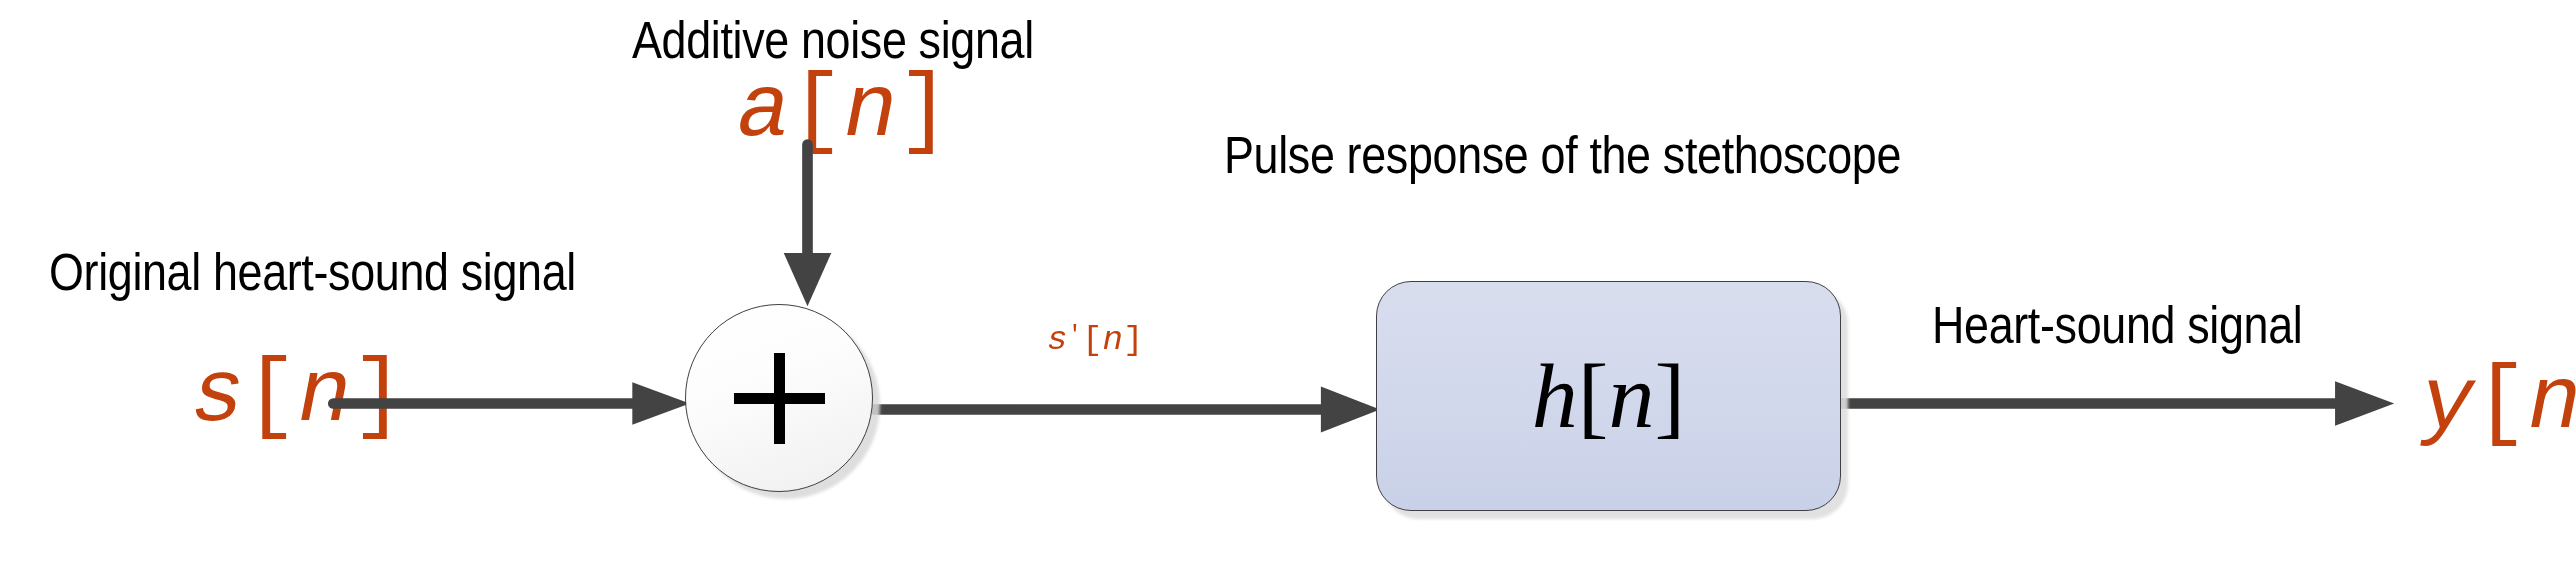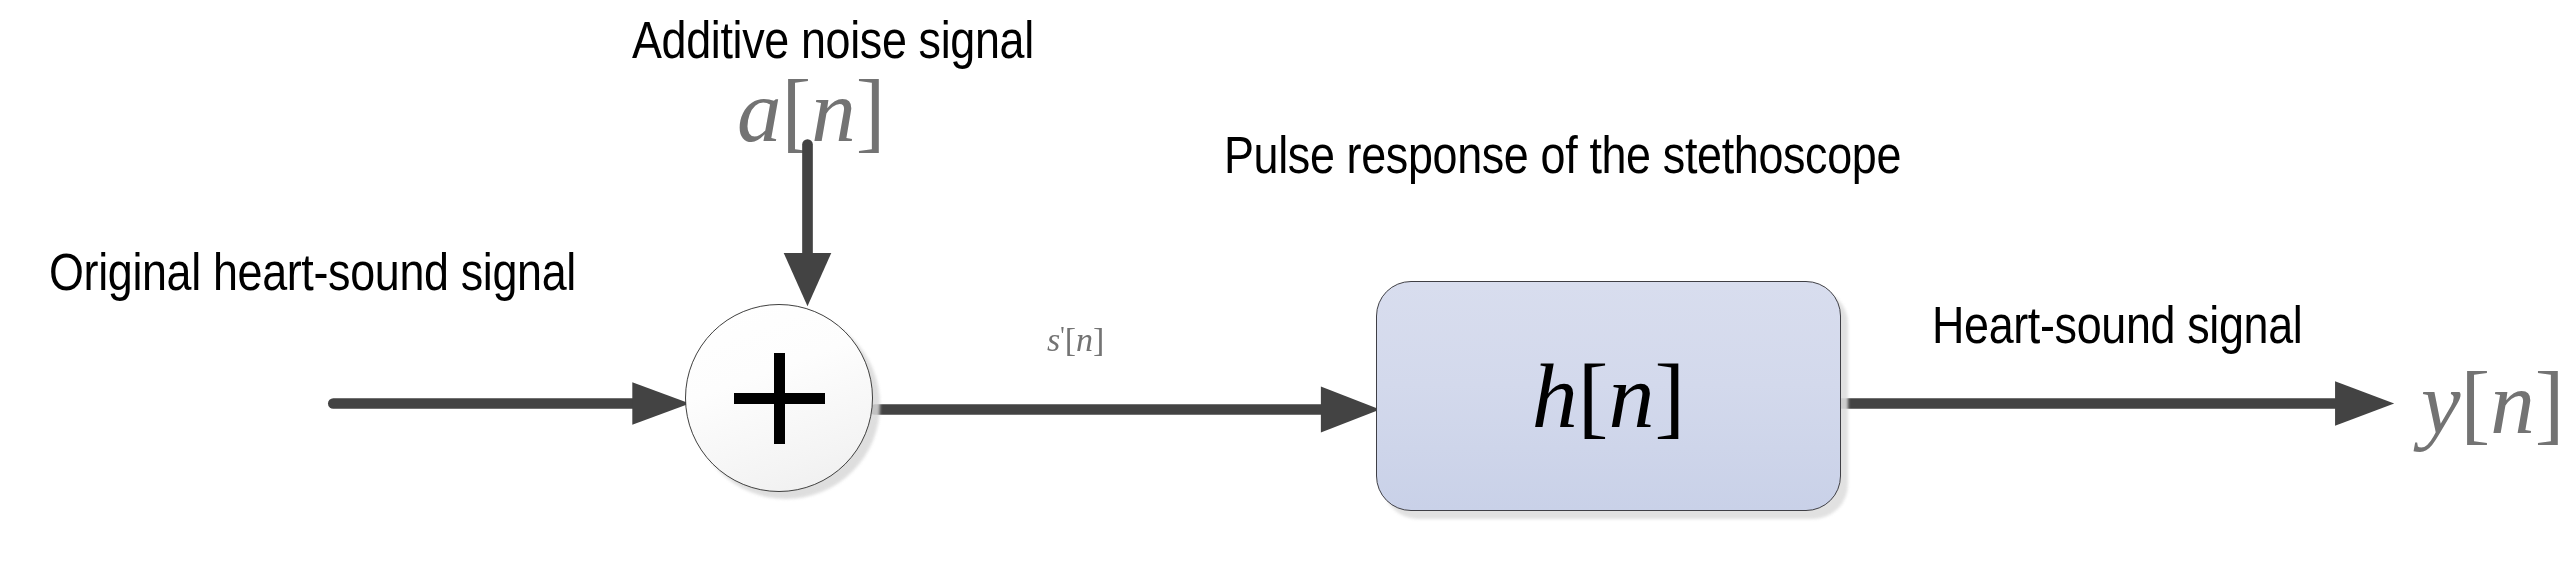--- a/index.html
+++ b/index.html
@@ -29,23 +29,23 @@
     color: #000000;
     white-space: nowrap;
     letter-spacing: -0.4px;
     transform: scaleX(0.88);
     line-height: 1;
   }
 
   
   .math {
     position: absolute;
-    font-family: Liberation Serif, serif;
+    font-family: Liberation Mono, monospace;
     font-style: italic;
-    color: #737373;
+    color: #c2410c;
     white-space: nowrap;
     line-height: 1;
   }
   .math-big   { font-size: 89px; }
   .math-small { font-size: 34px; }
 
   
   .math .brk { font-style: normal; }
   .math .prime { font-style: normal; font-size: 0.72em; vertical-align: 0.30em; }
 
@@ -155,20 +155,23 @@
 <div id="diagram-root">
 
   <div class="caption" style="left:49px; top:247px; transform-origin:0 50%;">Original heart-sound signal</div>
 
   <div class="caption" style="left:632px; top:15px; transform-origin:0 50%;">Additive noise signal</div>
 
   <div class="caption" style="left:1224px; top:130px; transform-origin:0 50%;">Pulse response of the stethoscope</div>
 
   <div class="caption" style="left:1932px; top:300px; transform-origin:0 50%;">Heart-sound signal</div>
 
+  <div class="math math-big" style="left:191px; top:352px;">
+    <span>s</span><span class="brk">[</span><span>n</span><span class="brk">]</span>
+  </div>
 
   <div class="math math-big" style="left:737px; top:67px;">
     <span>a</span><span class="brk">[</span><span>n</span><span class="brk">]</span>
   </div>
 
   <div class="math math-small" style="left:1047px; top:323px;">
     <span>s</span><span class="prime">'</span><span class="brk">[</span><span>n</span><span class="brk">]</span>
   </div>
 
   <div class="math math-big" style="left:2421px; top:359px;">

